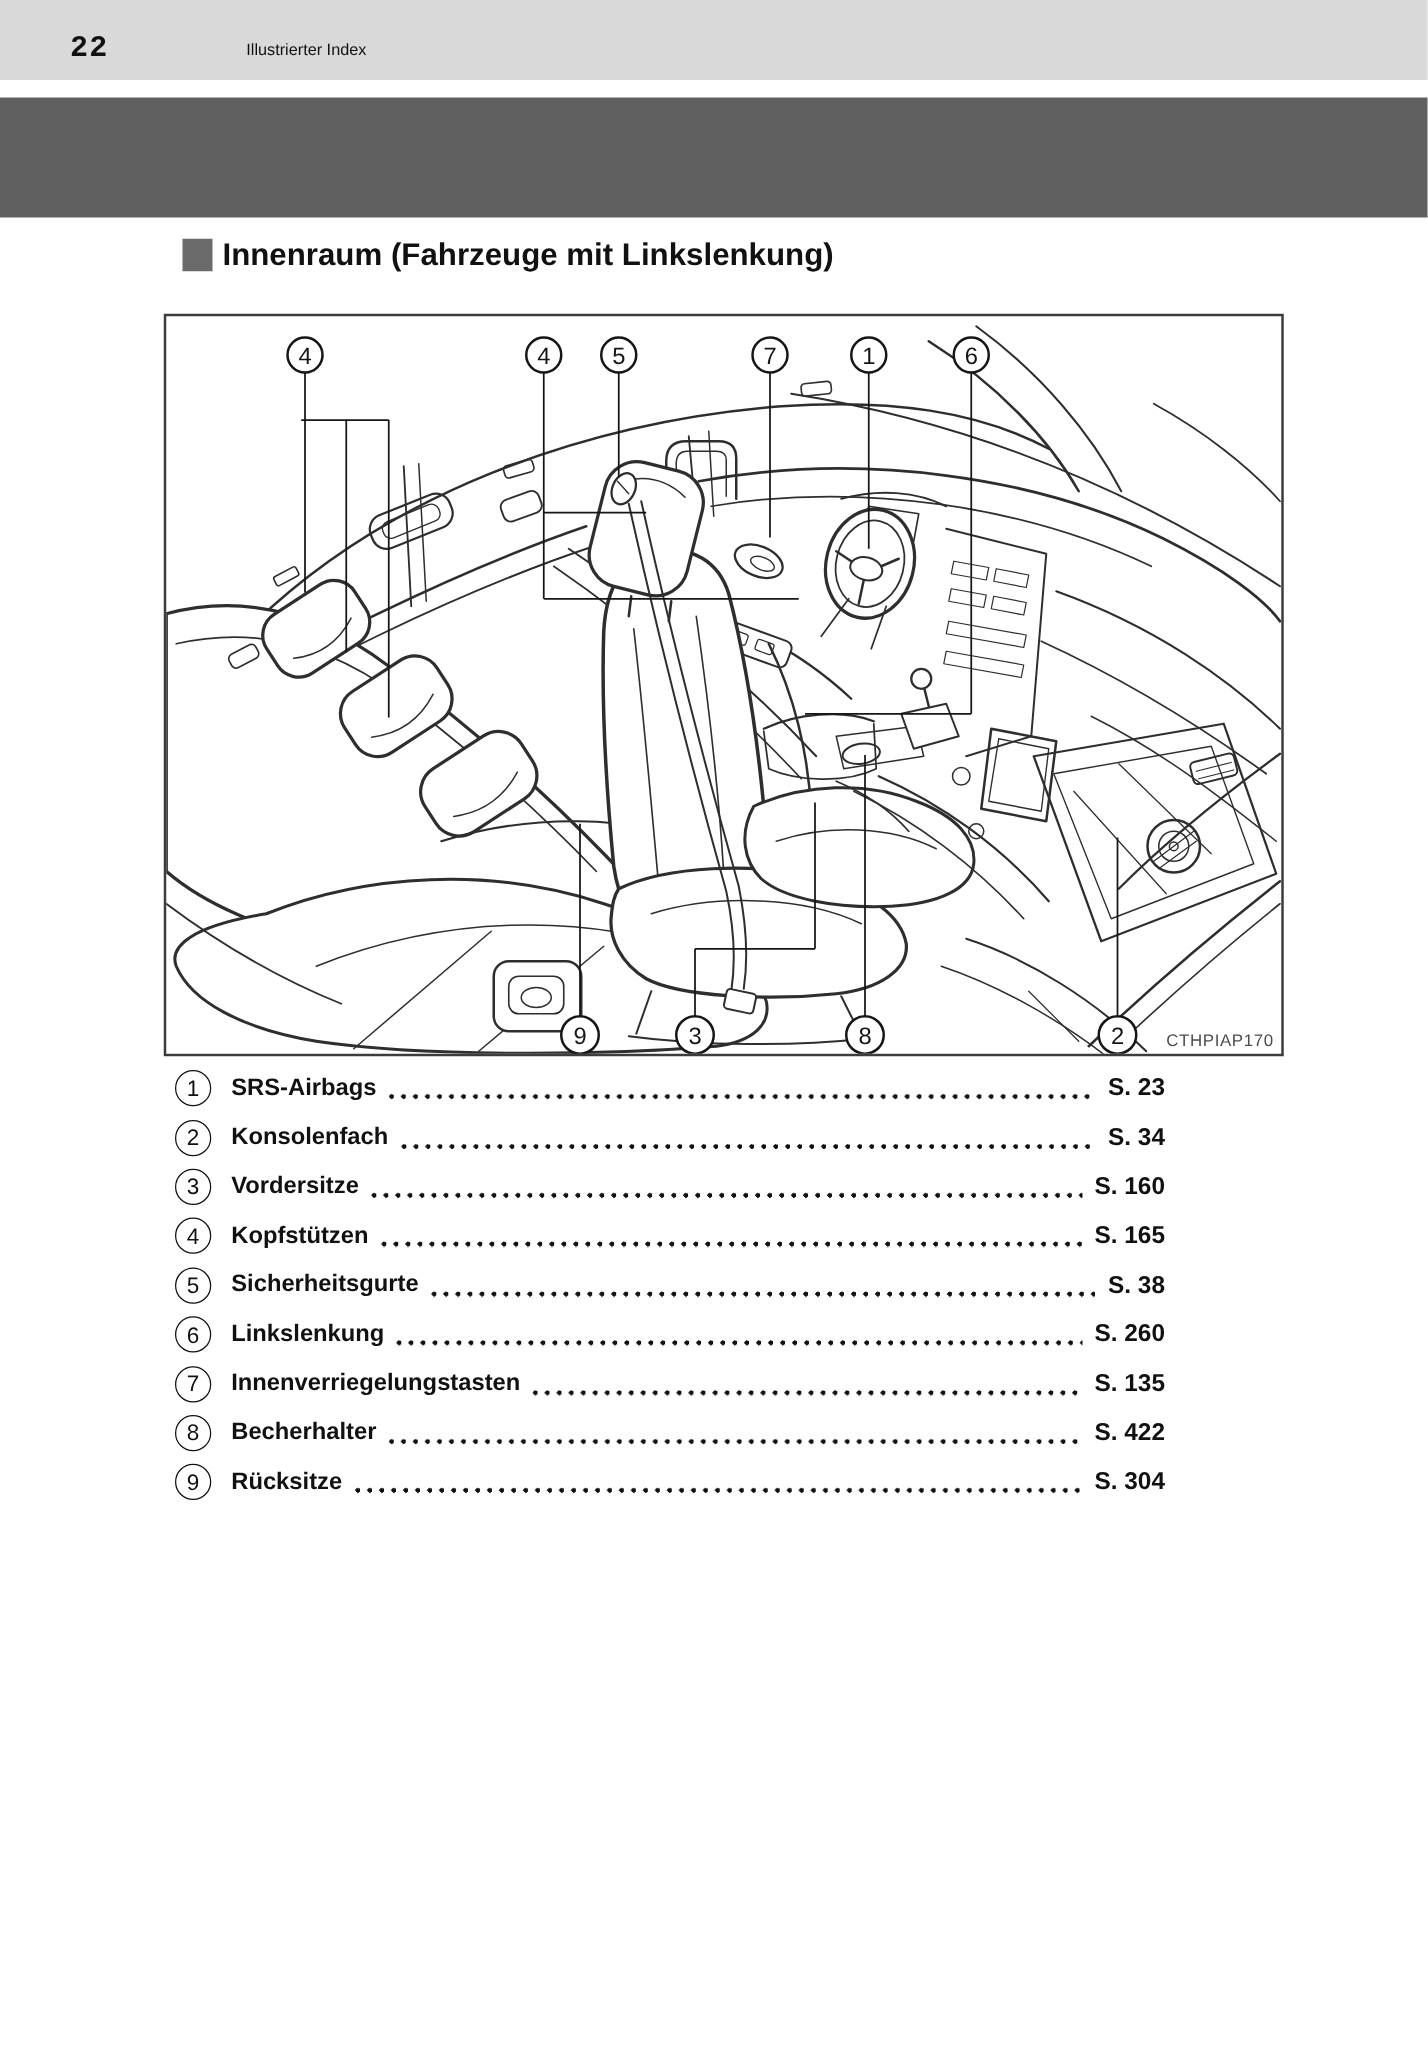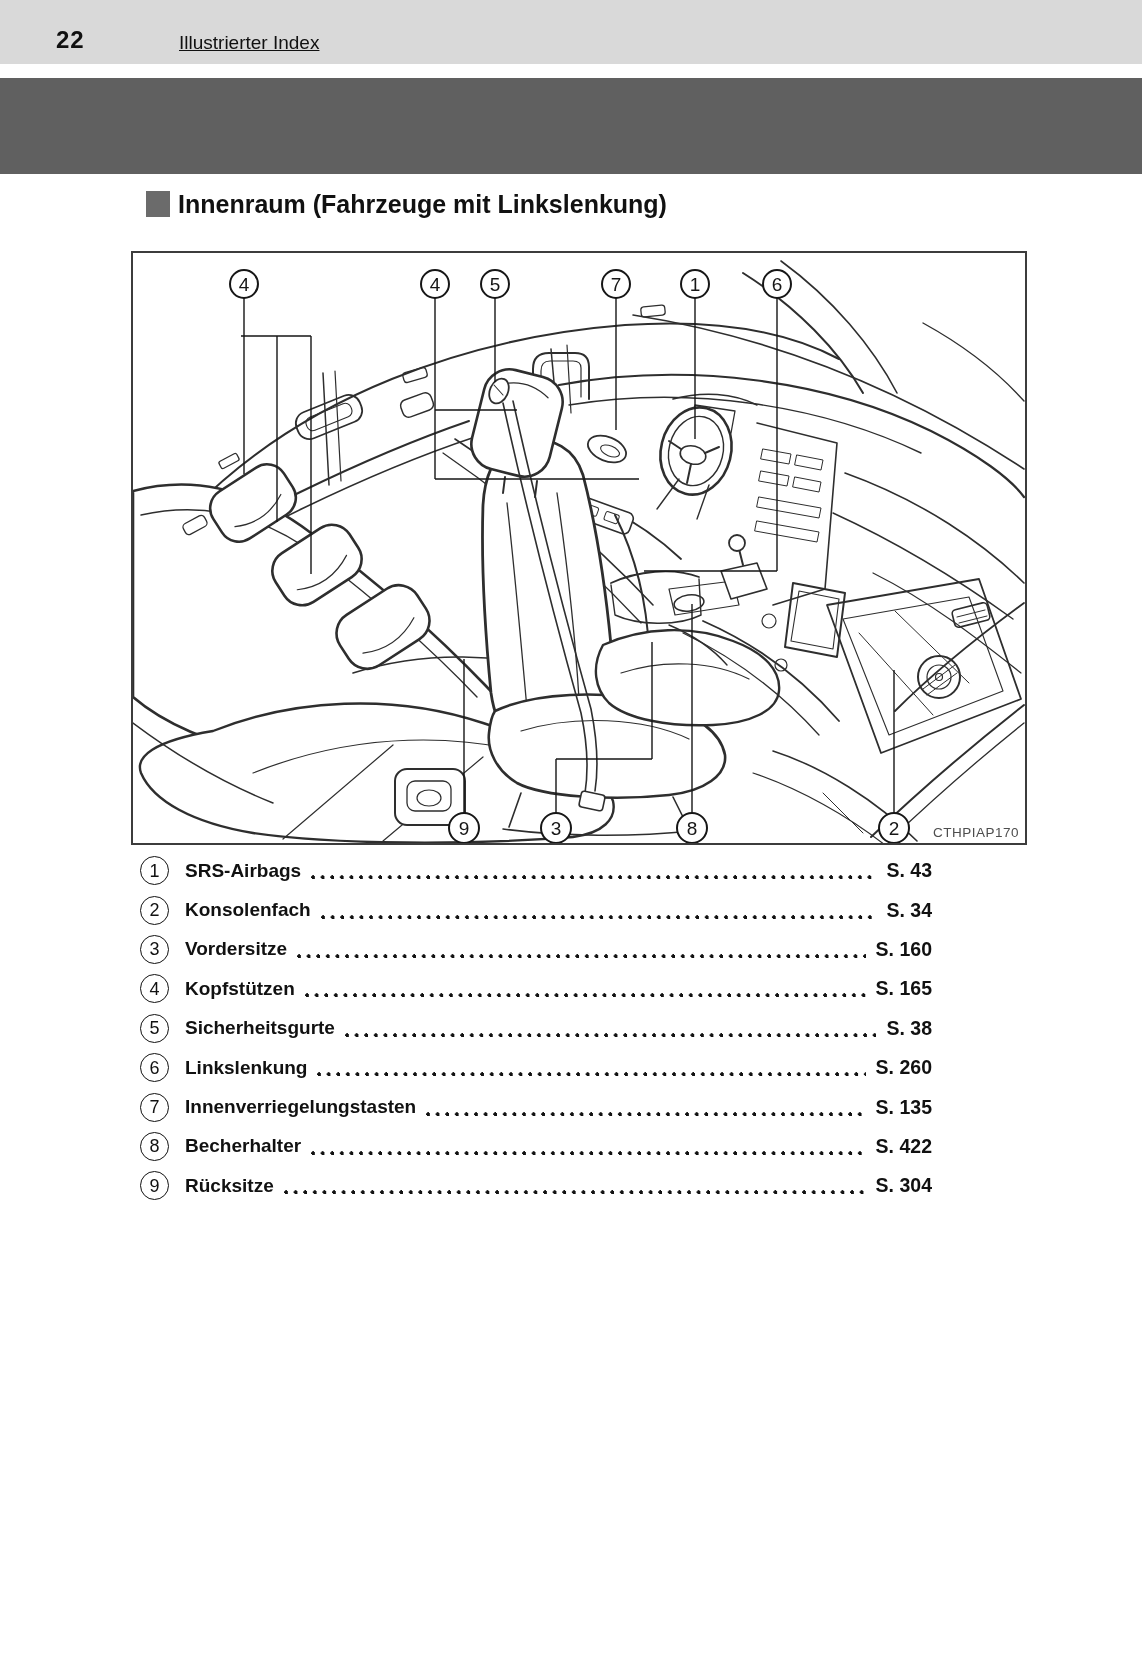--- a/index.html
+++ b/index.html
@@ -12,23 +12,24 @@
     font-family:"Liberation Sans", sans-serif;color:var(--ink);
     overflow:hidden;
   }
   .page-header{
     position:absolute;left:0;top:0;width:1142px;height:64px;
     background:var(--header_bg);
   }
   .page-number{
     position:absolute;left:56px;top:26px;font-size:24px;font-weight:bold;
     letter-spacing:1px;
+    font-family:Liberation Mono, monospace;
   }
   .header-title{
-    position:absolute;left:179px;top:32px;font-size:19px;font-weight:400;text-decoration:underline;
+    position:absolute;left:197px;top:32px;font-size:13px;font-weight:400;
   }
   .dark-band{
     position:absolute;left:0;top:78px;width:1142px;height:96px;
     background:var(--band_bg);
   }
   .section-heading{
     position:absolute;left:100px;top:188px;height:32px;
     display:flex;align-items:center;padding-left:46px;
   }
   .heading-square{
@@ -302,21 +303,21 @@
     </g>
   </svg>
   <div class="figure-code">CTHPIAP170</div>
 </div>
 
 <div class="index-list">
   <div class="index-row">
     <span class="cnum">1</span>
     <span class="row-label">SRS-Airbags</span>
     <span class="row-dots"></span>
-    <span class="row-page">S. 43</span>
+    <span class="row-page">S. 23</span>
   </div>
   <div class="index-row">
     <span class="cnum">2</span>
     <span class="row-label">Konsolenfach</span>
     <span class="row-dots"></span>
     <span class="row-page">S. 34</span>
   </div>
   <div class="index-row">
     <span class="cnum">3</span>
     <span class="row-label">Vordersitze</span>

